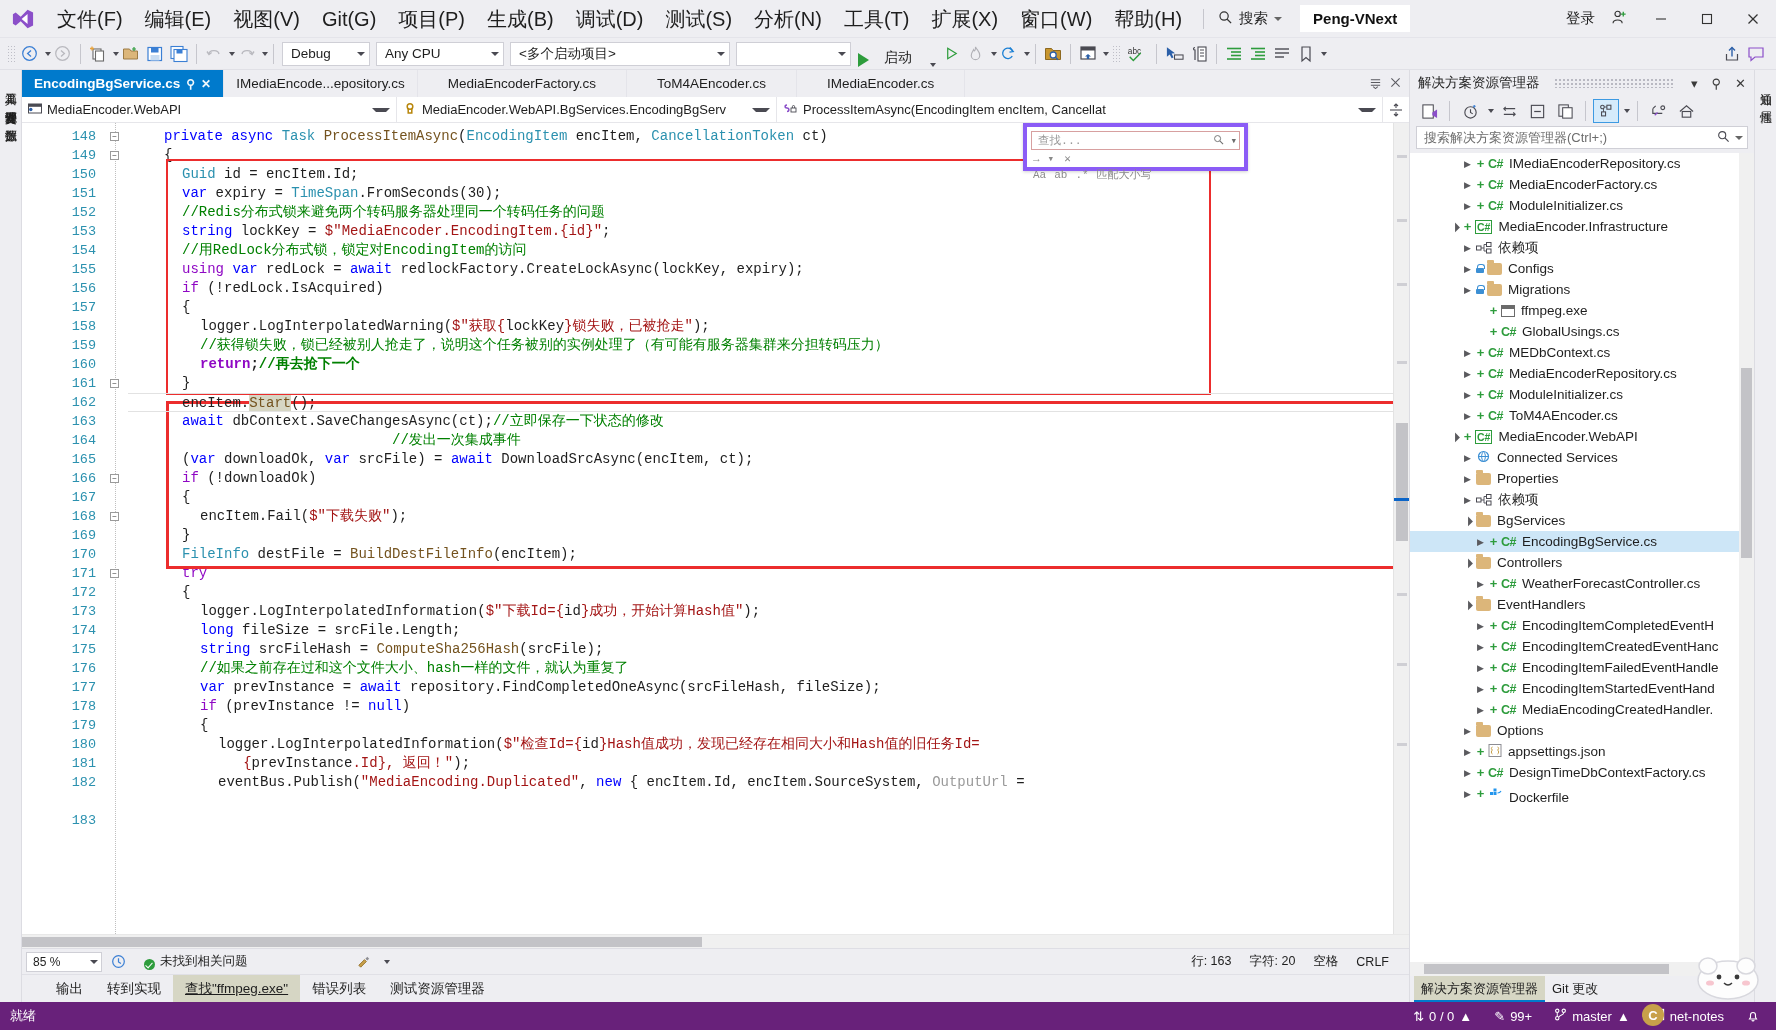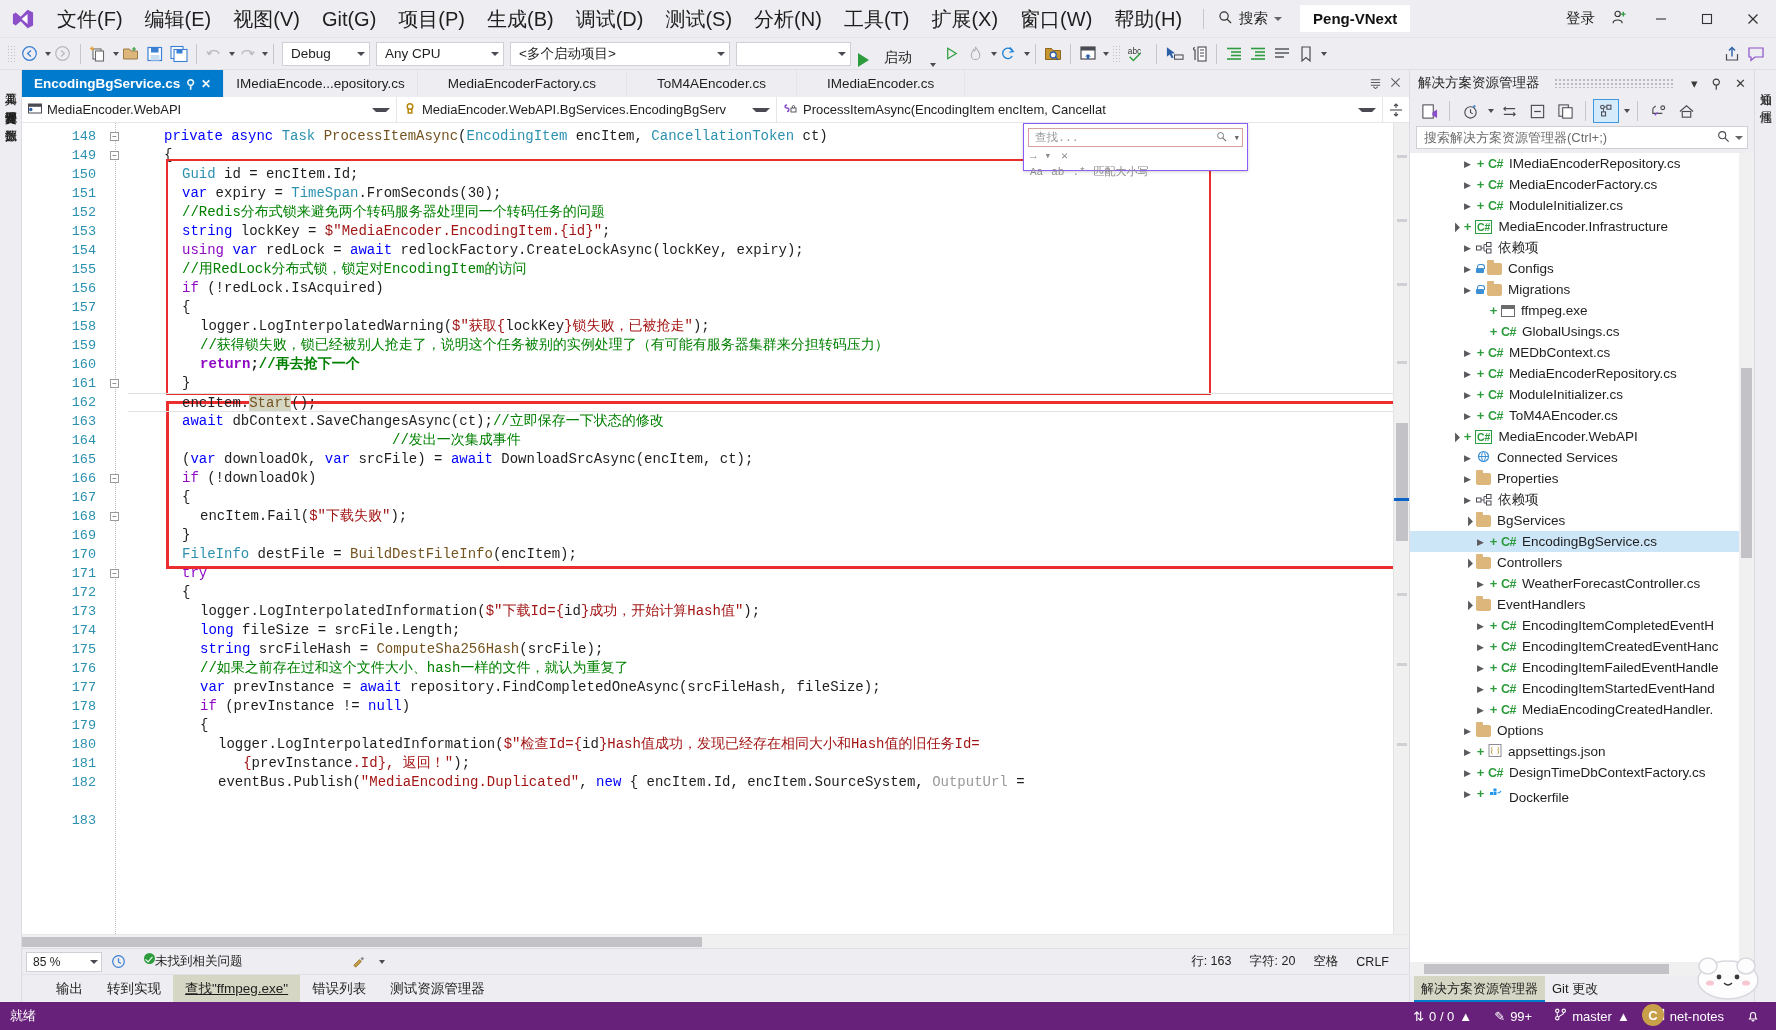--- a/index.html
+++ b/index.html
@@ -120,21 +120,21 @@
 
   .fold {
     position:absolute; left:6px; top:5px; width:9px; height:9px; border:1px solid #9a9a9a; background:#fff;
     font-size:8px; line-height:7px; text-align:center; color:#444;
   }
   .vline { position:absolute; left:11px; top:0; bottom:0; width:0; border-left:1px dotted #bfbfbf;}
 
   
   .tip-popup {
     position:absolute; left:895px; top:0px; width:225px; height:48px; background:#fff;
-    border:1px solid #8b5cf6; box-shadow:0 1px 3px rgba(0,0,0,.18); z-index:5;
+    border:4px solid #8b5cf6; box-shadow:0 1px 3px rgba(0,0,0,.18); z-index:5;
   }
   .tip-search {
     margin:4px 4px 0 4px; height:19px; border:1px solid #d7a0a0; display:flex; align-items:center;
     padding:0 2px 0 6px; font-size:11.5px; color:#999;
   }
   .tip-tools { display:flex; align-items:center; gap:6px; margin-left:auto; color:#6d6d6d; font-size:11px;}
   .tip-row2 { display:flex; align-items:center; gap:8px; padding:2px 6px; font-size:11px; color:#8a8a8a;}
 
   
   .vscroll {
@@ -146,21 +146,21 @@
   .hscroll { height:14px; background:#f0f0f0; position:relative; border-top:1px solid #e8e8e8;}
   .hscroll .thumb { position:absolute; top:2px; height:10px; background:#c3c3c7;}
 
   
   .editor-status {
     height:26px; background:#eeeef2; border-top:1px solid #dedee4; display:flex; align-items:center;
     font-size:12.5px; color:#1e1e1e; flex:none; padding-left:4px;
   }
   .zoom-combo { width:76px; height:20px; background:#fff; border:1px solid #cfcfd6; display:flex;align-items:center; padding:0 3px 0 6px; font-size:12px;}
   .zoom-combo .arw { margin-left:auto; width:0;height:0;border-left:4px solid transparent;border-right:4px solid transparent;border-top:4px solid #4a4a52;}
-  .es-item { padding:0 9px; display:flex; align-items:flex-start; white-space:nowrap;}
+  .es-item { padding:0 9px; display:flex; align-items:flex-end; gap:5px; white-space:nowrap;}
   .ok-dot { width:11px;height:11px;border-radius:50%;background:#2d9c3c; position:relative; flex:none;}
   .ok-dot::after{content:"";position:absolute;left:3px;top:2px;width:3px;height:6px;border:solid #fff;border-width:0 1.5px 1.5px 0;transform:rotate(42deg);}
 
   
   .bottom-tabs {
     height:28px; background:#eeeef2; display:flex; align-items:center; gap:0px; flex:none;
     border-top:1px solid #e0e0e6; padding-left:22px;
   }
   .btab { padding:0 12px; height:28px; line-height:28px; font-size:13.5px; color:#1e1e1e; white-space:nowrap;}
   .btab.sel { text-decoration:underline; }
@@ -681,22 +681,22 @@
               <span>.*</span>
               <span>匹配大小写</span>
             </div>
           </div>
         <div class="cline" style="padding-left: 36px;"><span class="k">private </span><span class="k">async </span><span class="t">Task </span><span class="m">ProcessItemAsync</span><span class="p">(</span><span class="t">EncodingItem</span><span class="p"> encItem, </span><span class="t">CancellationToken</span><span class="p"> ct)</span></div>
             <div class="cline" style="padding-left: 36px;"><span class="p">{</span></div>
             <div class="cline" style="padding-left: 54px;"><span class="t">Guid</span><span class="p"> id = encItem.Id;</span></div>
             <div class="cline" style="padding-left: 54px;"><span class="k">var </span><span class="p">expiry = </span><span class="t">TimeSpan</span><span class="p">.FromSeconds(</span><span class="p">30</span><span class="p">);</span></div>
             <div class="cline" style="padding-left: 54px;"><span class="c">//Redis分布式锁来避免两个转码服务器处理同一个转码任务的问题</span></div>
             <div class="cline" style="padding-left: 54px;"><span class="k">string </span><span class="p">lockKey = </span><span class="s">$"MediaEncoder.EncodingItem.{id}"</span><span class="p">;</span></div>
+            <div class="cline" style="padding-left: 54px;"><span class="c">//用RedLock分布式锁，锁定对EncodingItem的访问</span></div>
             <div class="cline" style="padding-left: 54px;"><span class="kc">using </span><span class="k">var </span><span class="p">redLock = </span><span class="k">await </span><span class="p">redlockFactory.CreateLockAsync(lockKey, expiry);</span></div>
-            <div class="cline" style="padding-left: 54px;"><span class="c">//用RedLock分布式锁，锁定对EncodingItem的访问</span></div>
             <div class="cline" style="padding-left: 54px;"><span class="kc">if </span><span class="p">(!redLock.IsAcquired)</span></div>
             <div class="cline" style="padding-left: 54px;"><span class="p">{</span></div>
             <div class="cline" style="padding-left: 72px;"><span class="p">logger.LogInterpolatedWarning(</span><span class="s">$"获取{</span><span class="p">lockKey</span><span class="s">}锁失败，已被抢走"</span><span class="p">);</span></div>
             <div class="cline" style="padding-left: 72px;"><span class="c">//获得锁失败，锁已经被别人抢走了，说明这个任务被别的实例处理了（有可能有服务器集群来分担转码压力）</span></div>
             <div class="cline" style="padding-left: 72px; font-weight: bold;"><span class="kc">return</span><span class="p">;</span><span class="c">//再去抢下一个</span></div>
             <div class="cline" style="padding-left: 54px;"><span class="p">}</span></div>
             <div class="cline" style="padding-left: 54px; position: relative; border-top: 1px solid rgb(226, 226, 226); border-bottom: 1px solid rgb(226, 226, 226); height: 19px;"><span class="p">encItem.</span><span class="sel m">Sta</span><span class="caret-bar"></span><span class="sel m">rt</span><span class="p">();</span></div>
             <div class="cline" style="padding-left: 54px;"><span class="k">await </span><span class="p">dbContext.SaveChangesAsync(ct);</span><span class="c">//立即保存一下状态的修改</span></div>
             <div class="cline" style="padding-left: 54px;"><span class="c">                         //发出一次集成事件</span></div>
             <div class="cline" style="padding-left: 54px;"><span class="p">(</span><span class="k">var </span><span class="p">downloadOk, </span><span class="k">var </span><span class="p">srcFile) = </span><span class="k">await </span><span class="p">DownloadSrcAsync(encItem, ct);</span></div>

